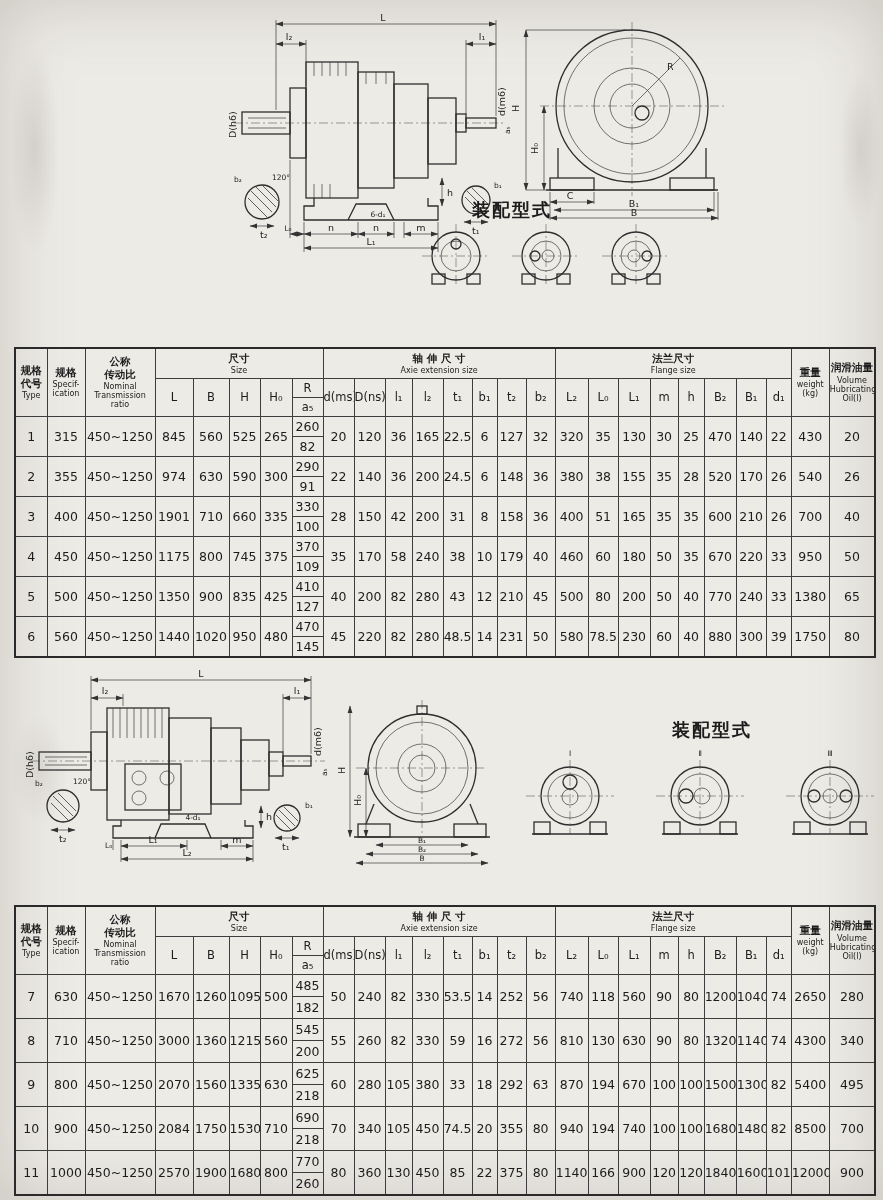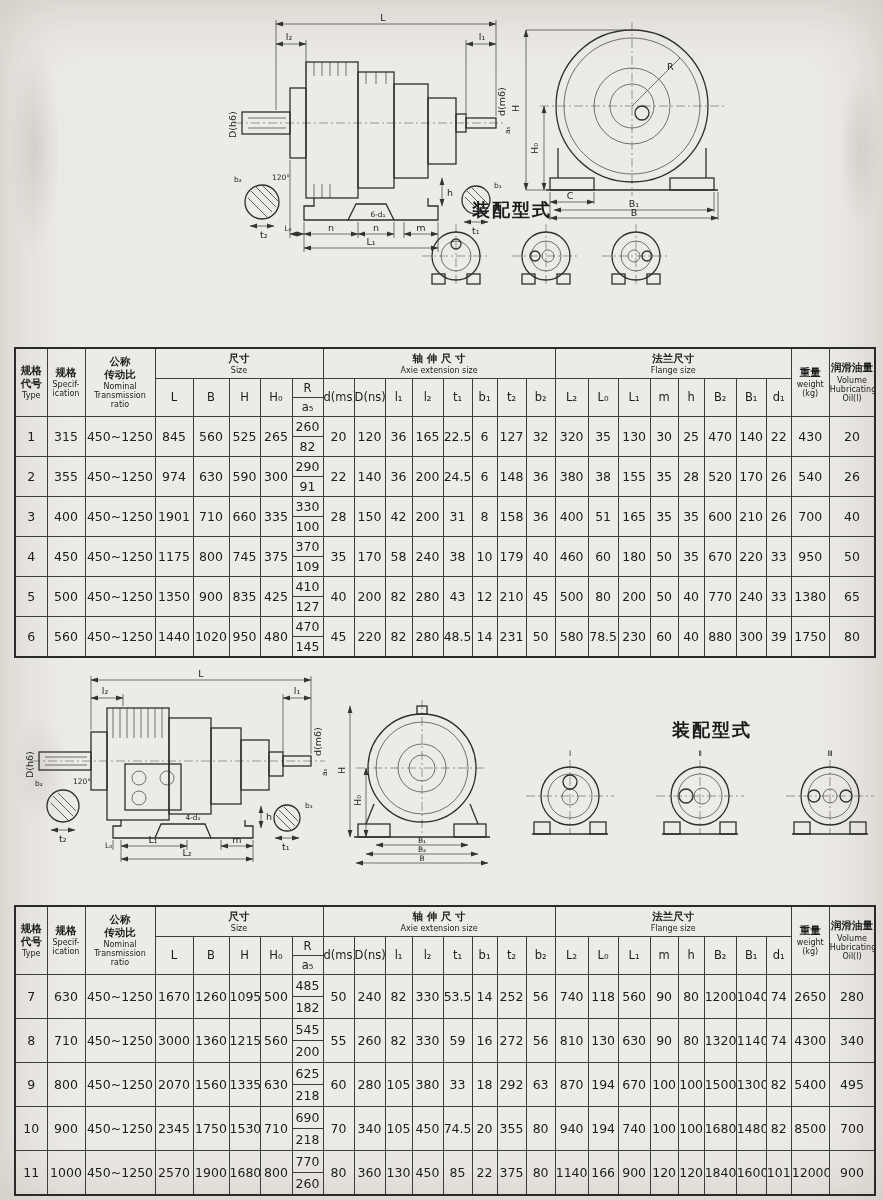--- a/index.html
+++ b/index.html
@@ -829,21 +829,21 @@
           <td>1500</td>
           <td>1300</td>
           <td>82</td>
           <td>5400</td>
           <td>495</td>
         </tr>
         <tr>
           <td>10</td>
           <td>900</td>
           <td>450~1250</td>
-          <td>2345</td>
+          <td>2084</td>
           <td>1750</td>
           <td>1530</td>
           <td>710</td>
           <td class="split">
             <div class="split-top">690</div>
             <div>218</div>
           </td>
           <td>70</td>
           <td>340</td>
           <td>105</td>

